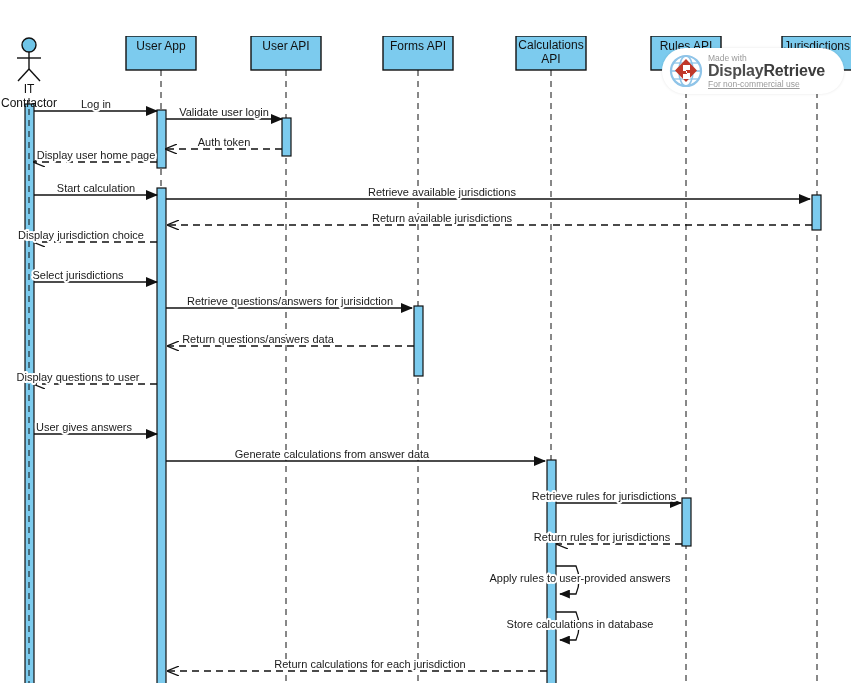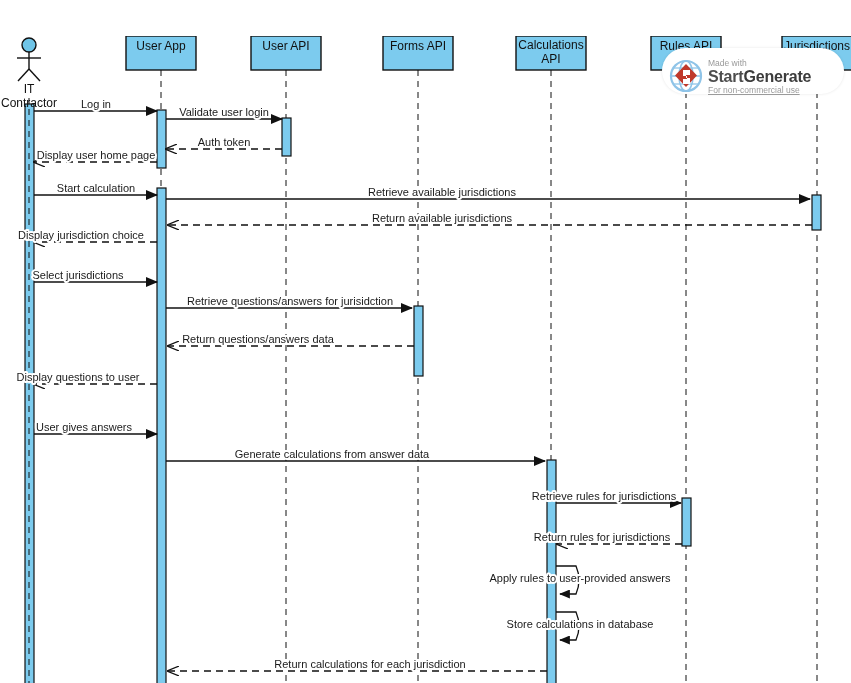--- a/index.html
+++ b/index.html
@@ -43,21 +43,21 @@
   #vp-watermark {
     position: absolute;
     left: 662px;
     top: 12px;
     width: 182px;
     height: 46px;
     background: #ffffff;
     border-radius: 23px;
     box-shadow: 0 0 3px rgba(0,0,0,0.10);
     display: flex;
-    align-items: flex-end;
+    align-items: center;
     padding-left: 6px;
     box-sizing: border-box;
   }
   #vp-globe {
     width: 36px;
     height: 36px;
     flex: 0 0 36px;
     position: relative;
   }
   #vp-text-block {
@@ -221,18 +221,18 @@
         <ellipse cx="18" cy="18" rx="7" ry="15" fill="none" stroke="#8FC4E8" stroke-width="1.6"></ellipse>
         <line x1="3" y1="18" x2="33" y2="18" stroke="#8FC4E8" stroke-width="1.6"></line>
         <line x1="5" y1="10" x2="31" y2="10" stroke="#8FC4E8" stroke-width="1.3"></line>
         <line x1="5" y1="26" x2="31" y2="26" stroke="#8FC4E8" stroke-width="1.3"></line>
         <path d="M 18 6 L 29 17.5 L 18 29 L 7 17.5 Z" fill="#C0392B"></path>
         <path d="M 15 12 h 7 v 5 h -4 v 3 h 4 v 6 h -7 v -5 h 4 v -3 h -4 z" fill="#ffffff"></path>
       </svg>
     </div>
     <div id="vp-text-block">
       <span class="vp-made-with">Made with</span>
-      <span class="vp-title"><span>Start</span><span class="vp-bold-dark">Generate</span></span>
+      <span class="vp-title"><span>Display</span><span class="vp-bold-dark">Retrieve</span></span>
       <span class="vp-noncomm">For non-commercial use</span>
     </div>
   </div>
 
 </div>
 
 </body></html>

